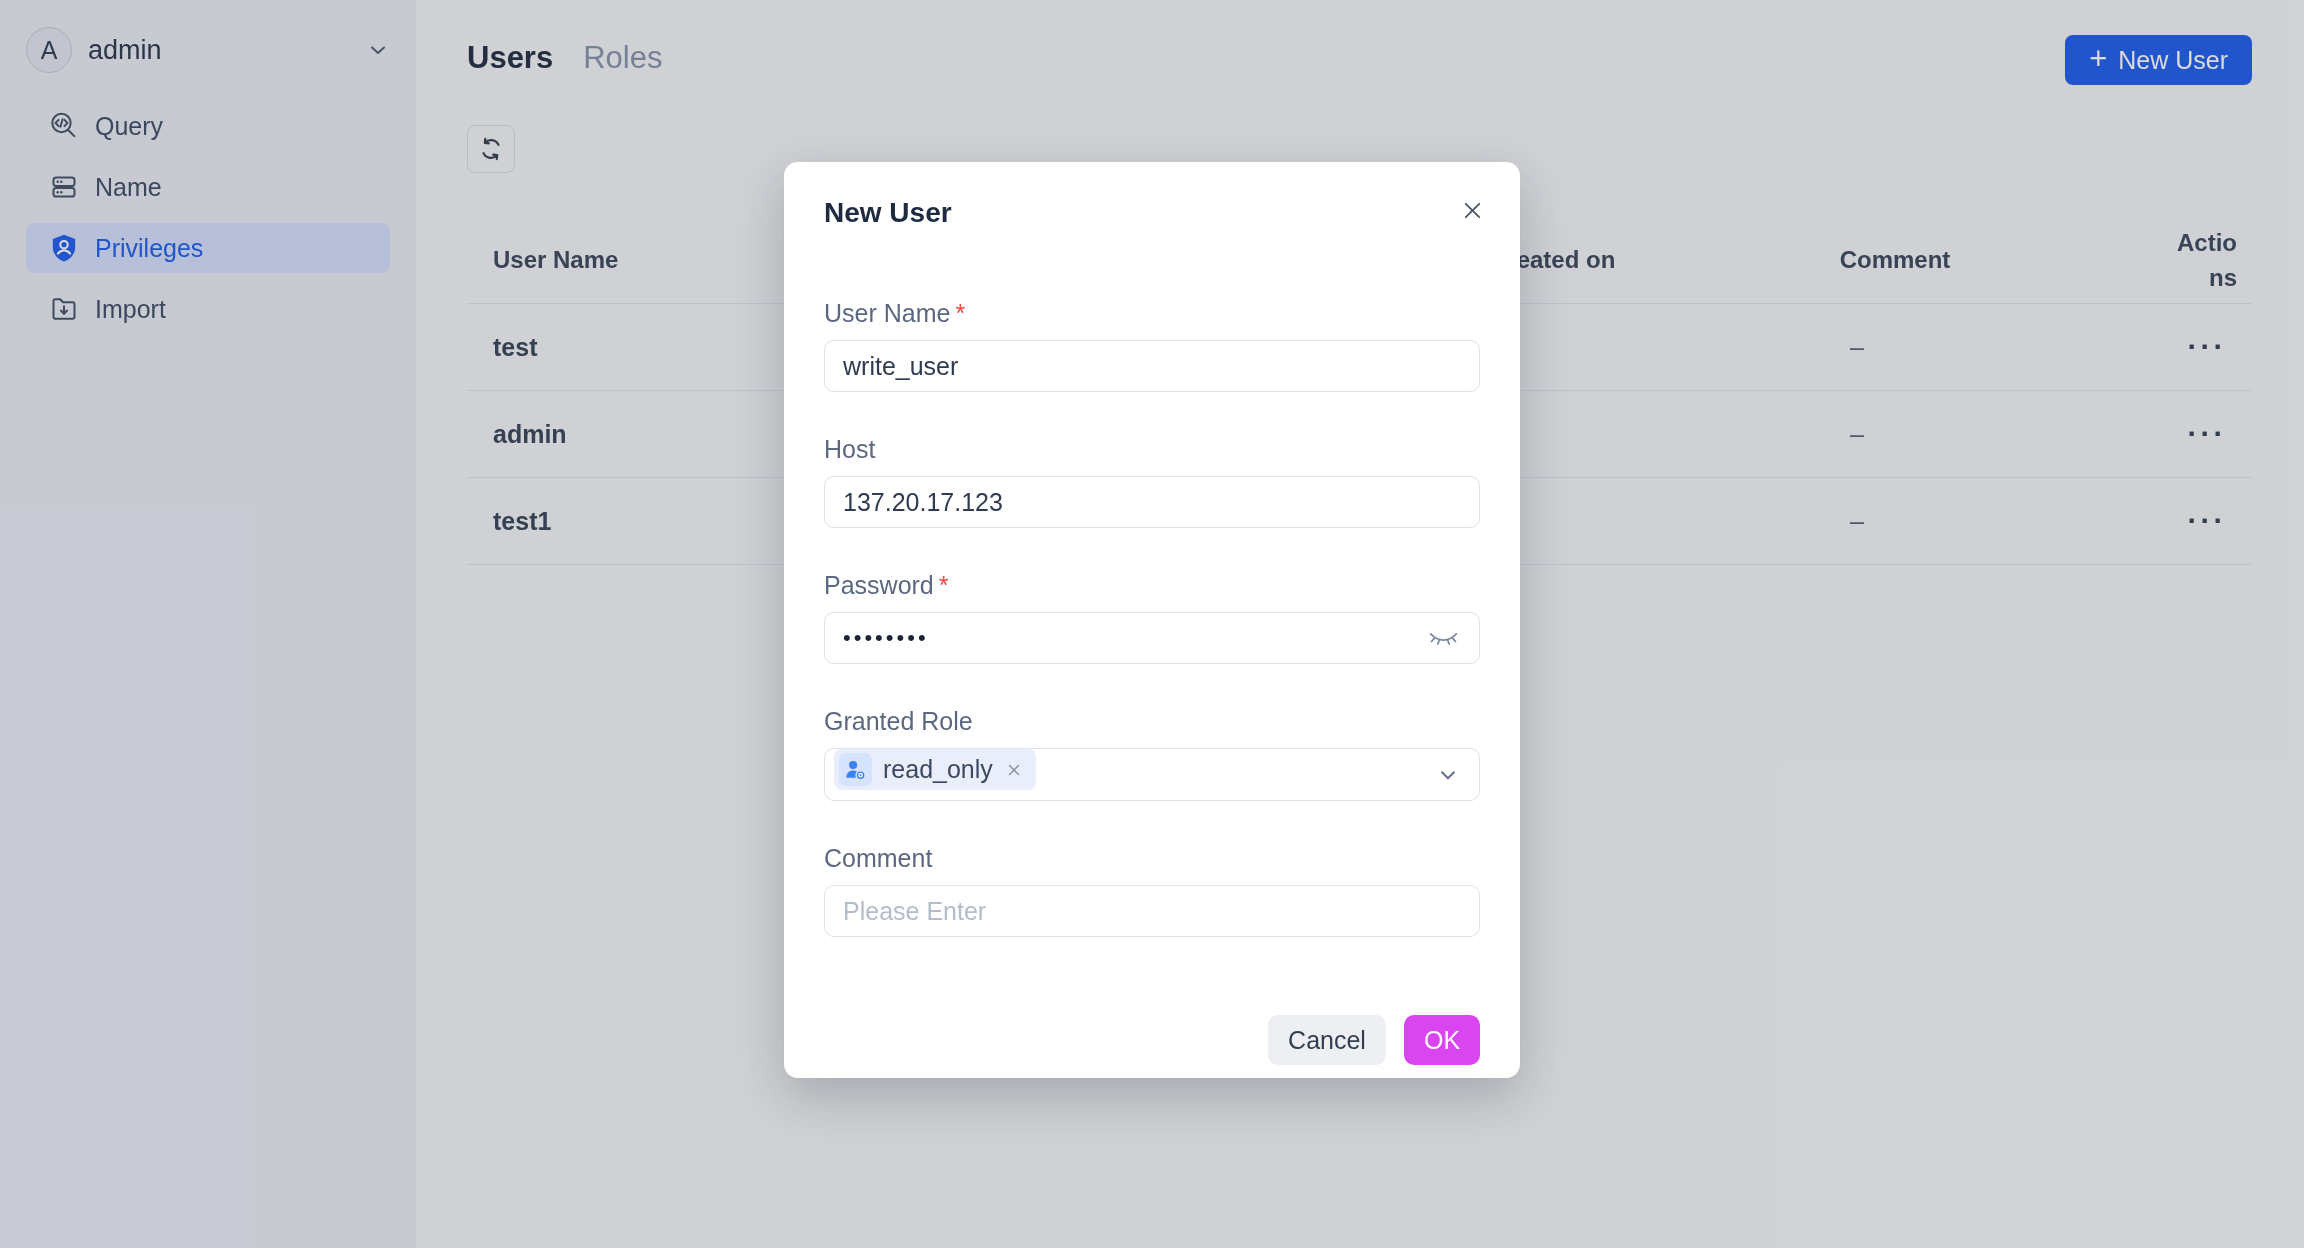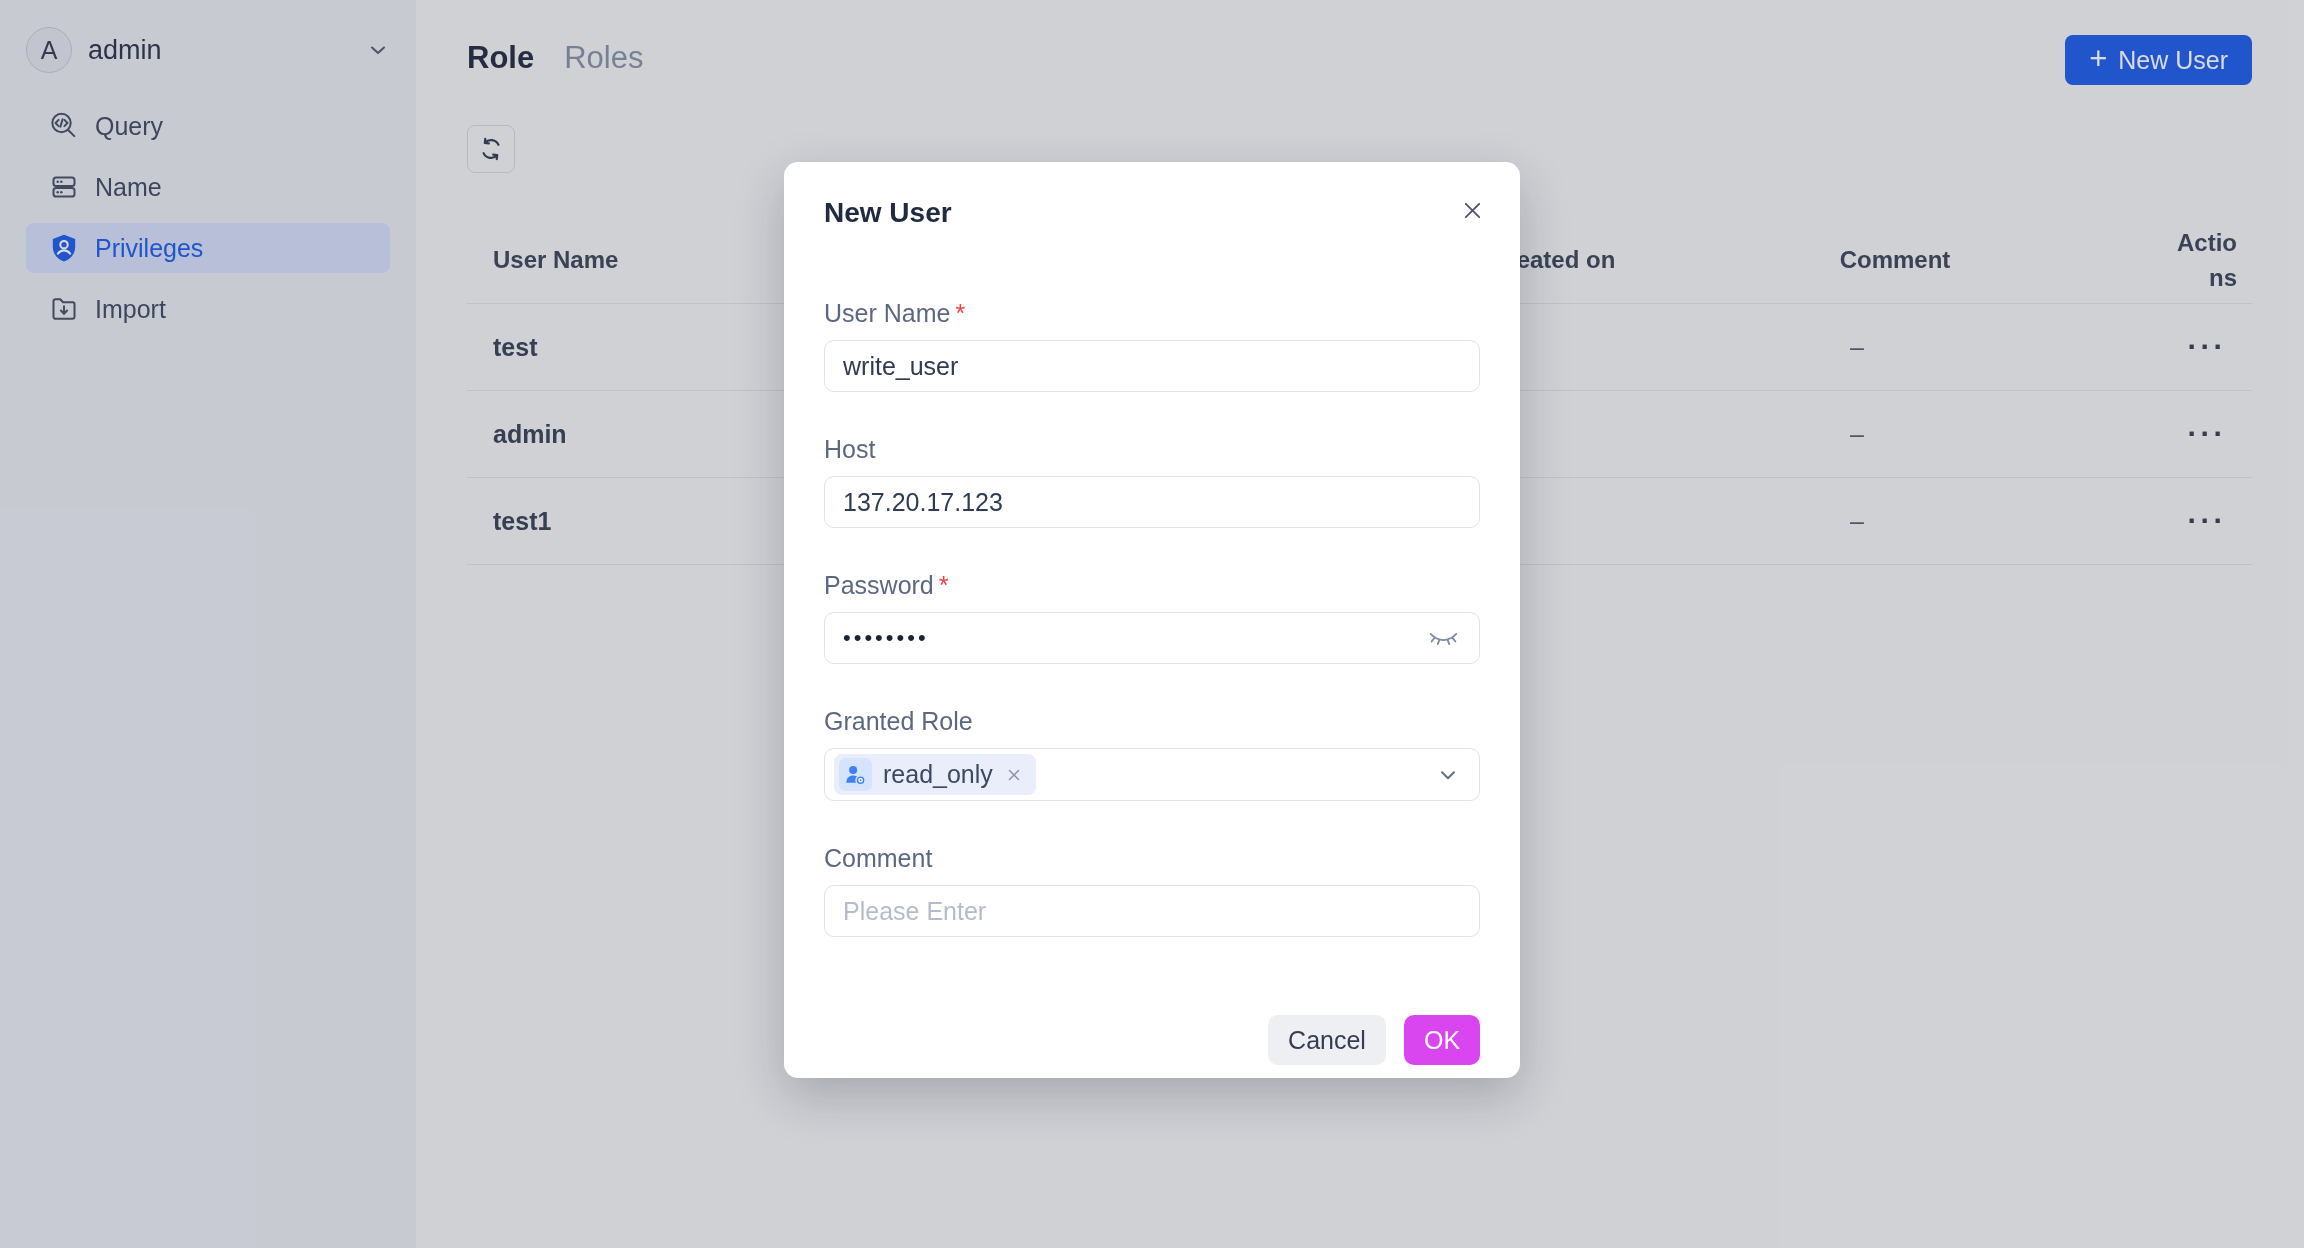--- a/index.html
+++ b/index.html
@@ -115,21 +115,21 @@
   }
   .text-input::placeholder { color:#b4bcca; }
   .pwd-wrap { position:relative; }
   .pwd-wrap .text-input { padding-right:66px; font-size:22px; letter-spacing:3px; color:#1b2435; }
   .eye-btn {
     position:absolute; right:16px; top:50%; transform:translateY(-50%);
     border:0; background:transparent; color:#7c8aa2; cursor:pointer; padding:4px;
   }
   .role-select {
     position:relative; height:53px; border:1.5px solid #dde2ec; border-radius:10px;
-    display:flex; align-items:center; padding:0 50px 0 9px; cursor:pointer; background:#fff;
+    display:flex; align-items:flex-start; padding:0 50px 0 9px; cursor:pointer; background:#fff;
   }
   .role-tag {
     display:flex; align-items:center; gap:11px; height:41px;
     background:#e9eefa; border-radius:8px; padding:4px 12px 4px 5px;
   }
   .role-chip {
     width:33px; height:33px; border-radius:7px; background:#d6e3fc;
     display:flex; align-items:center; justify-content:center;
   }
   .role-name { font-size:25px; color:#3c4960; }
@@ -208,21 +208,21 @@
           <polyline points="12.9,17.5 16,20.7 19.1,17.5"></polyline>
         </svg>
       </span>
       <span>Import</span>
     </div>
   </div>
 </div>
 
 <div class="main">
   <div class="tabs">
-    <span class="tab active">Role</span>
+    <span class="tab active">Users</span>
     <span class="tab inactive">Roles</span>
   </div>
 
   <button class="new-user-btn">
     <span class="plus">+</span>
     <span>New User</span>
   </button>
 
   <div class="toolbar">
     <button class="icon-btn">

